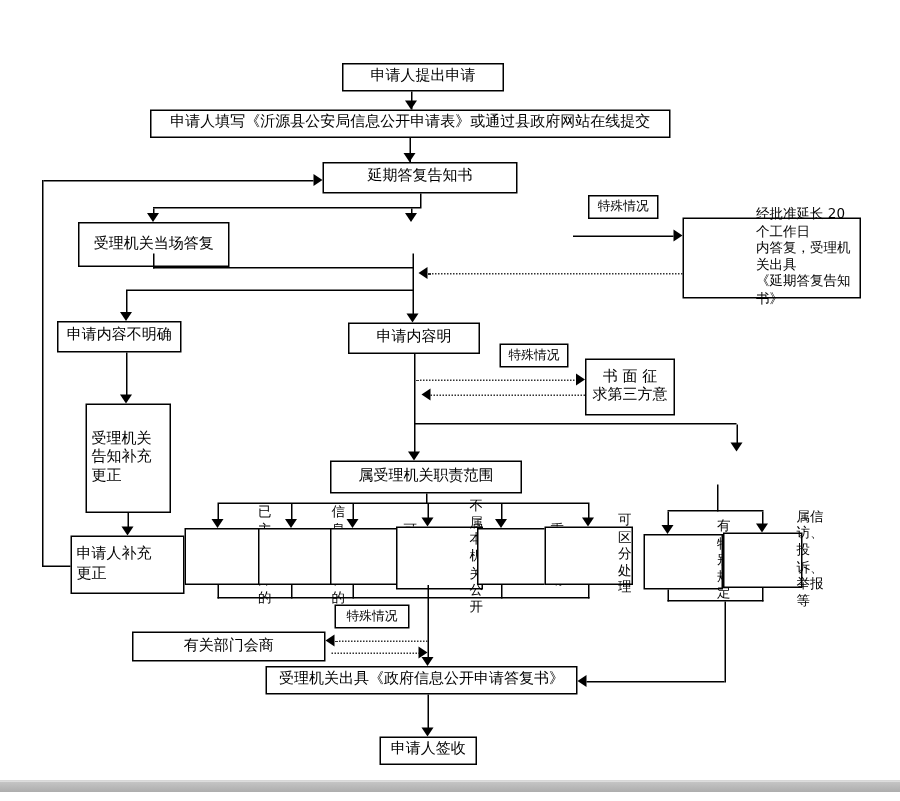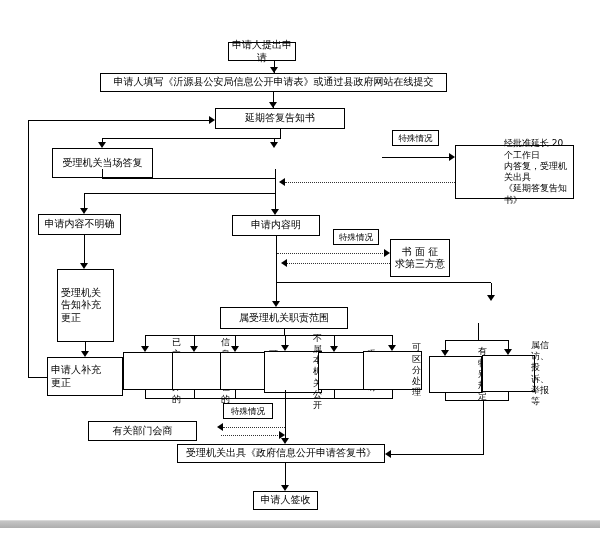--- a/index.html
+++ b/index.html
@@ -22,21 +22,21 @@
   .ar{border-top:4px solid transparent;border-bottom:4px solid transparent;border-left:6px solid #000;}
   .al{border-top:4px solid transparent;border-bottom:4px solid transparent;border-right:6px solid #000;}
   #hscroll{position:absolute;left:0;top:520px;width:600px;height:7px;
     background:linear-gradient(#c6c6c6,#adadad);border-top:1px solid #d8d8d8;}
 </style>
 </head>
 <body>
 
 <div id="canvas">
 
-  <div class="node" style="left:228px;top:42px;width:68px;height:19px">申请人提出申请</div>
+  <div class="node" style="left:228px;top:42px;width:108px;height:19px">申请人提出申请</div>
   <div class="node" style="left:100px;top:73px;width:347px;height:19px">申请人填写《沂源县公安局信息公开申请表》或通过县政府网站在线提交</div>
   <div class="node" style="left:215px;top:108px;width:130px;height:21px">延期答复告知书</div>
   <div class="node" style="left:52px;top:148px;width:101px;height:30px">受理机关当场答复</div>
   <div class="node sm" style="left:392px;top:130px;width:47px;height:16px">特殊情况</div>
   <div class="node ml f9" style="left:455px;top:145px;width:119px;height:54px">经批准延长 20 个工作日
 内答复，受理机关出具
 《延期答复告知书》</div>
   <div class="node" style="left:38px;top:214px;width:83px;height:21px">申请内容不明确</div>
   <div class="node" style="left:232px;top:215px;width:88px;height:21px">申请内容明</div>
   <div class="node sm" style="left:333px;top:229px;width:46px;height:16px">特殊情况</div>
@@ -58,21 +58,21 @@
 关公开</div>
   <div class="node ml f9" style="left:318px;top:352px;width:33px;height:38px">重复
 申请</div>
   <div class="node ml f9" style="left:363px;top:351px;width:59px;height:39px">可区分处
 理</div>
   <div class="node ml f9" style="left:429px;top:356px;width:32px;height:37px">有特别
 规定</div>
   <div class="node ml f9" style="left:482px;top:355px;width:52px;height:37px">属信访、投
 诉、举报等</div>
   <div class="node sm" style="left:223px;top:403px;width:50px;height:16px">特殊情况</div>
-  <div class="node" style="left:88px;top:421px;width:109px;height:20px">有关部门会商</div>
+  <div class="node" style="left:88px;top:421px;width:129px;height:20px">有关部门会商</div>
   <div class="node" style="left:177px;top:444px;width:208px;height:19px">受理机关出具《政府信息公开申请答复书》</div>
   <div class="node" style="left:253px;top:491px;width:65px;height:19px">申请人签收</div>
 
   <i class="ln" style="left:274px;top:61px;width:1px;height:12px"></i>
   <i class="ln" style="left:273px;top:92px;width:1px;height:16px"></i>
   <i class="ln" style="left:280px;top:129px;width:1px;height:9px"></i>
   <i class="ln" style="left:102px;top:138px;width:179px;height:1px"></i>
   <i class="ln" style="left:102px;top:139px;width:1px;height:6px"></i>
   <i class="ln" style="left:274px;top:139px;width:1px;height:6px"></i>
   <i class="ln" style="left:102px;top:169px;width:1px;height:10px"></i>

